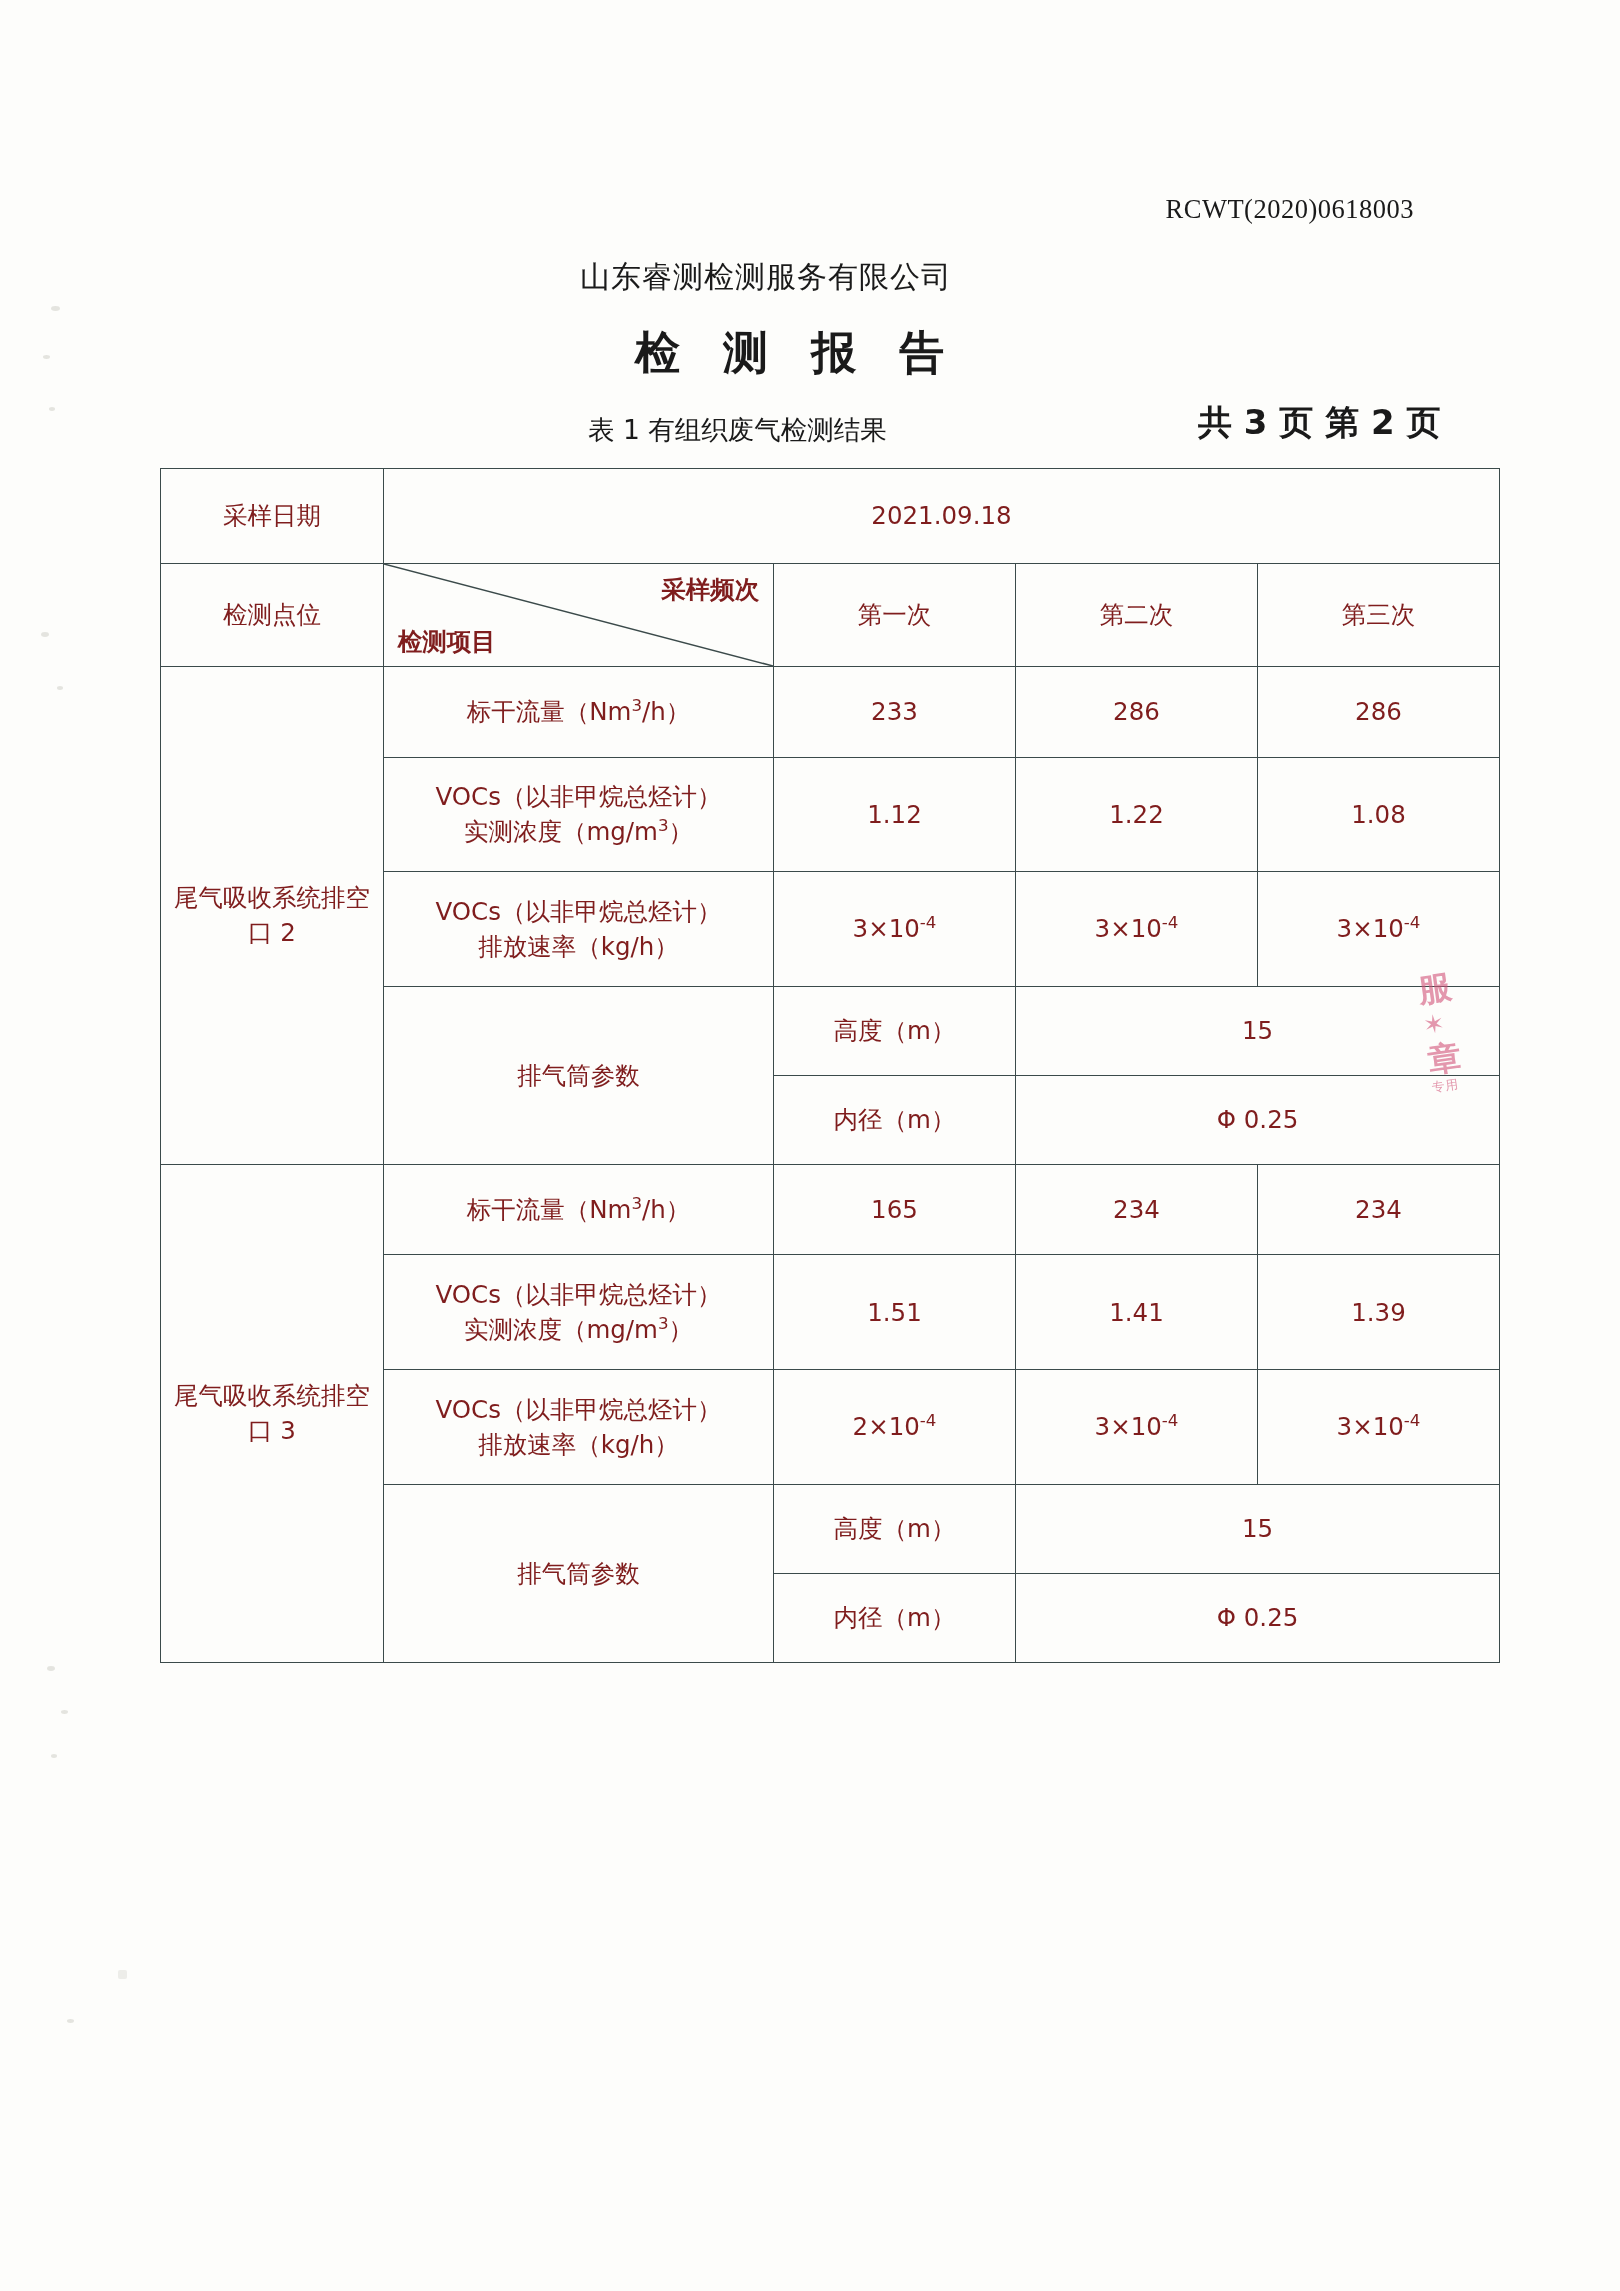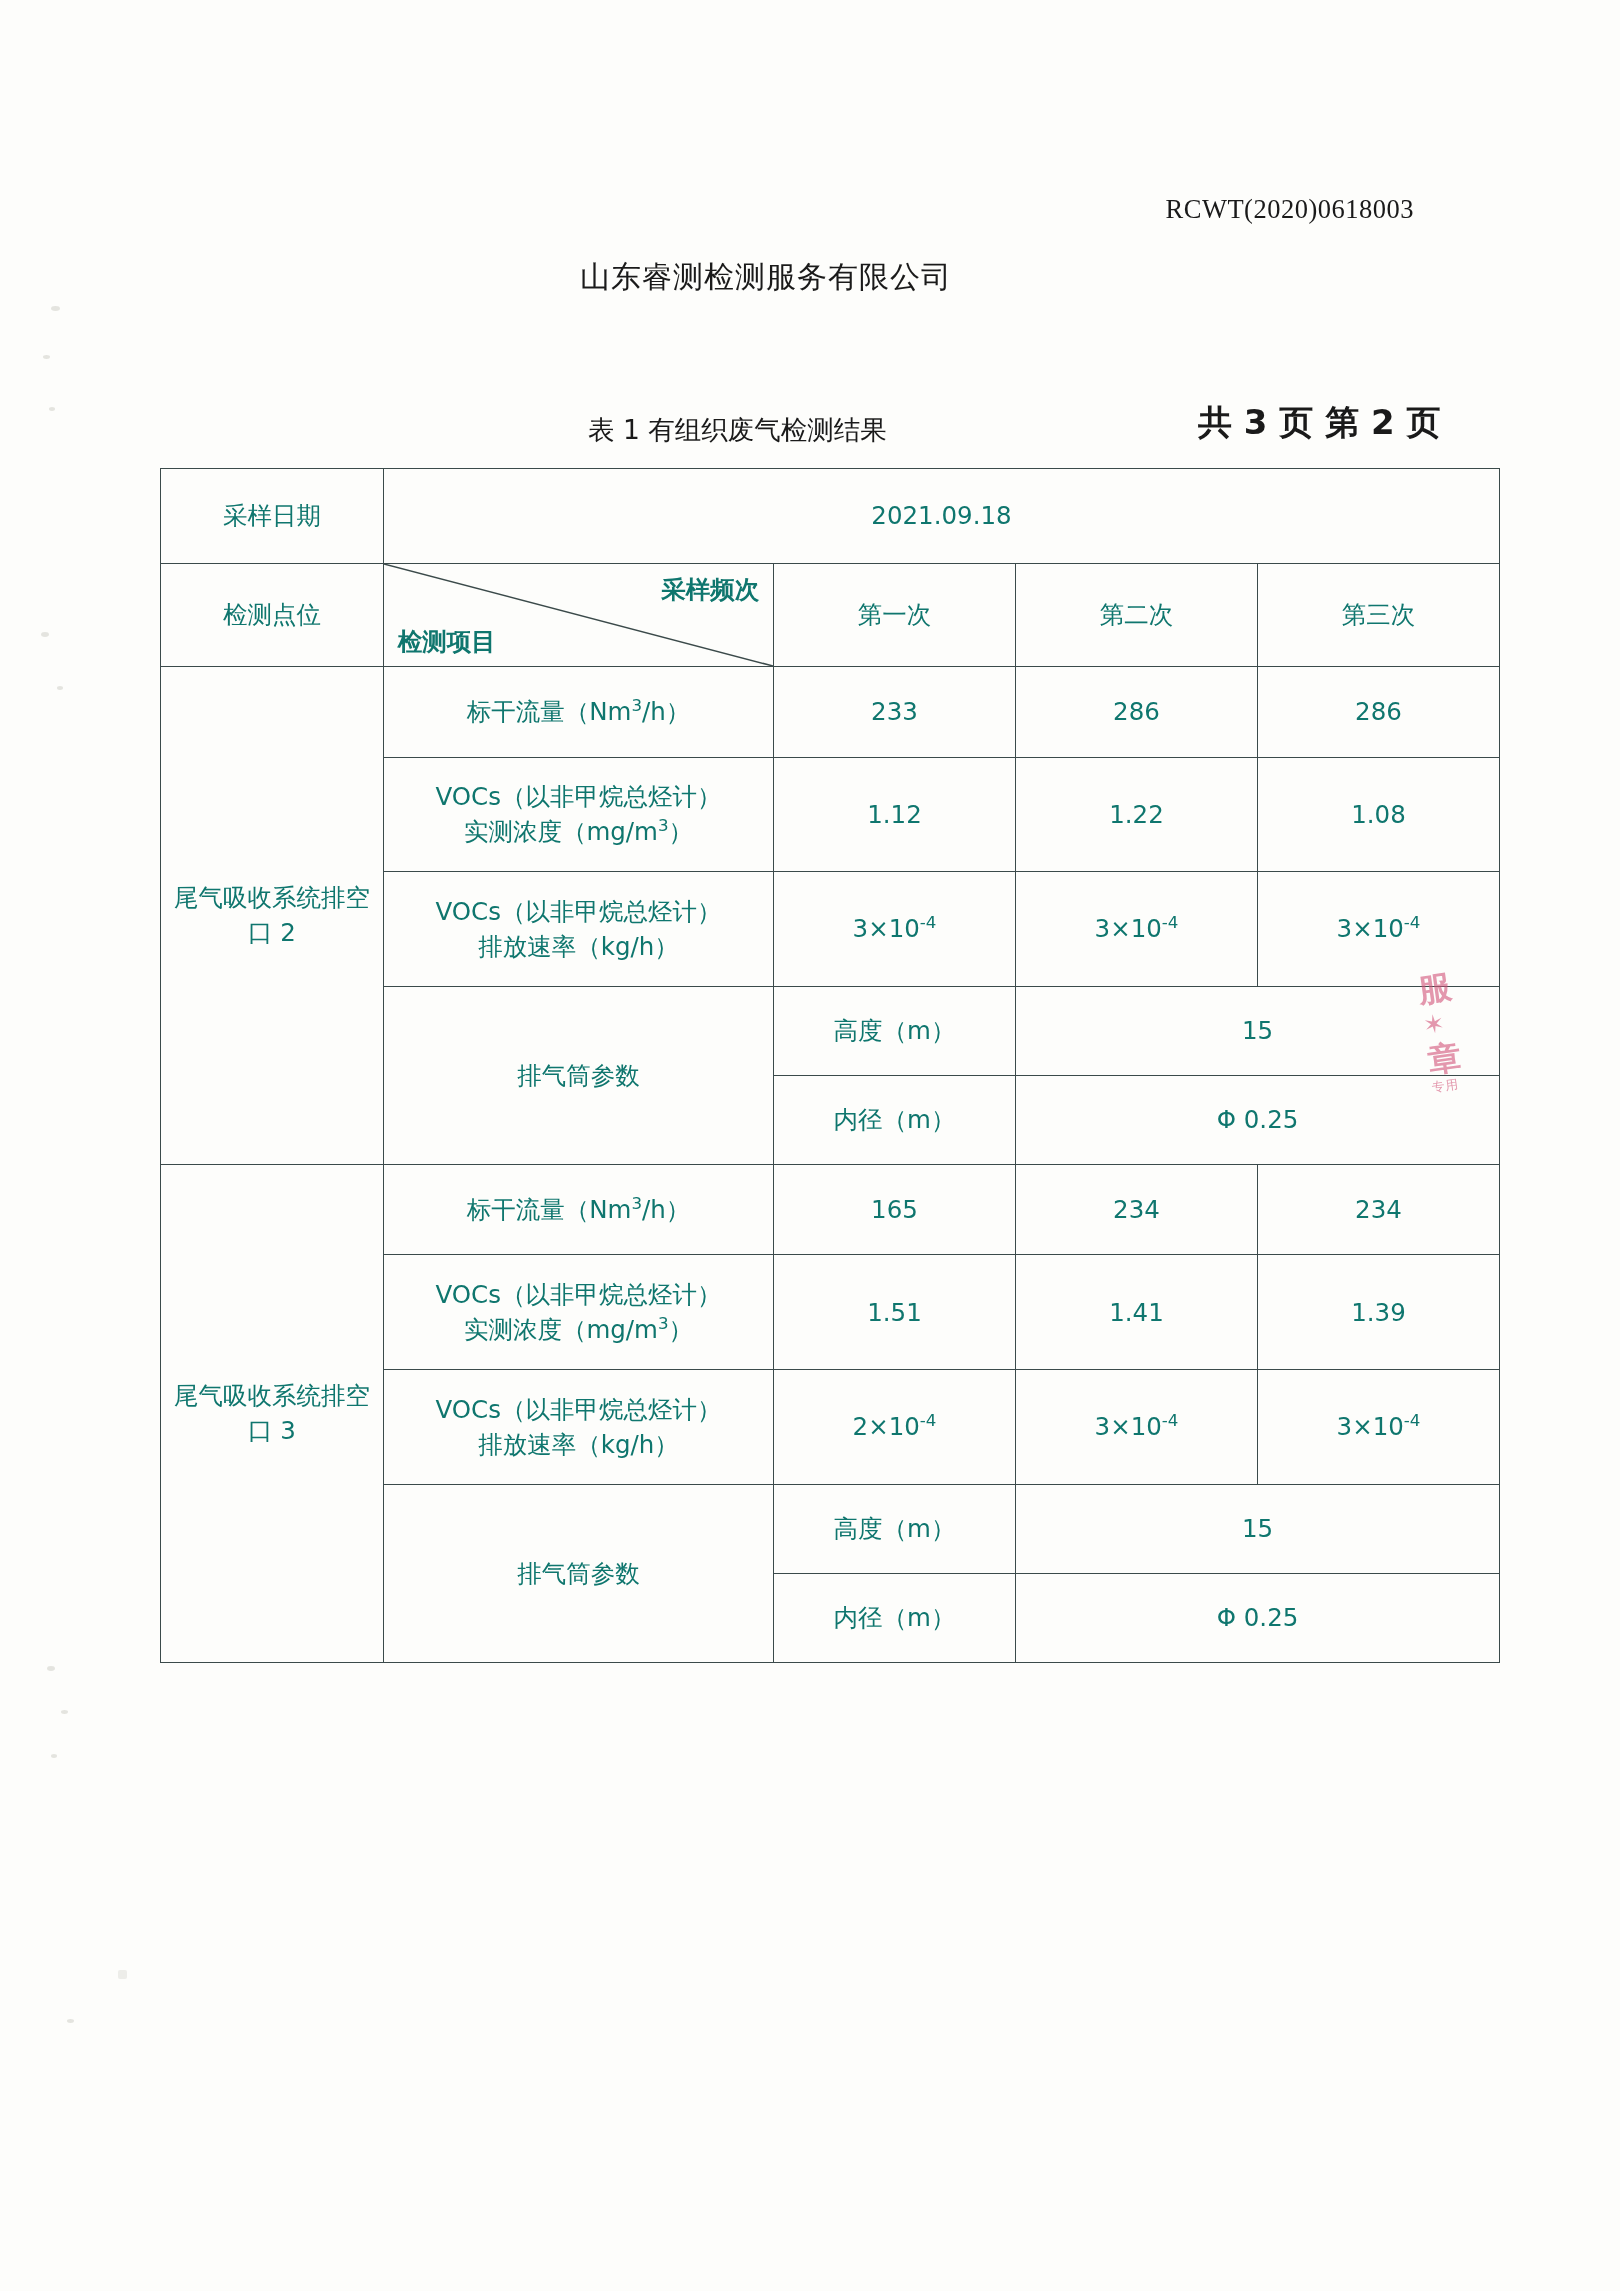--- a/index.html
+++ b/index.html
@@ -80,21 +80,21 @@
     table-layout: fixed;
   }
   table.report td {
     border: 1.5px solid #3b4a4a;
     text-align: center;
     vertical-align: middle;
     font-size: 24.5px;
     font-family: "DejaVu Sans", sans-serif;
     padding: 5.9px 3.9px;
     line-height: 1.45;
-    color: #0f766e;
+    color: #7f1d1d;
   }
   td.num {
     font-family: "Liberation Serif", serif;
     font-size: 26.5px;
   }
   td.date-cell {
     font-family: "Liberation Serif", serif;
     font-size: 27.4px;
   }
   td.point-cell {
@@ -168,20 +168,21 @@
   <div class="speck" style="left:41px;top:632px;width:7.8px;height:4.9px;"></div>
   <div class="speck" style="left:57px;top:686px;width:5.9px;height:3.9px;"></div>
   <div class="speck" style="left:47px;top:1666px;width:7.8px;height:4.9px;"></div>
   <div class="speck" style="left:61px;top:1710px;width:6.9px;height:3.9px;"></div>
   <div class="speck" style="left:51px;top:1754px;width:5.9px;height:3.9px;"></div>
   <div class="speck" style="left:67px;top:2019px;width:6.9px;height:3.9px;"></div>
   <div class="speck" style="left:118px;top:1970px;width:8.8px;height:8.8px;border-radius:2px;opacity:.35;"></div>
 
   <div class="doc-no">RCWT(2020)0618003</div>
   <div class="company">山东睿测检测服务有限公司</div>
+  <div class="report-title">检 测 报 告</div>
   <div class="table-caption">表 1   有组织废气检测结果</div>
   <div class="page-count">共 3 页   第 2 页</div>
 
   <table class="report">
     <colgroup>
       <col style="width:223px">
       <col style="width:390px">
       <col style="width:242px">
       <col style="width:242px">
       <col style="width:242px">

